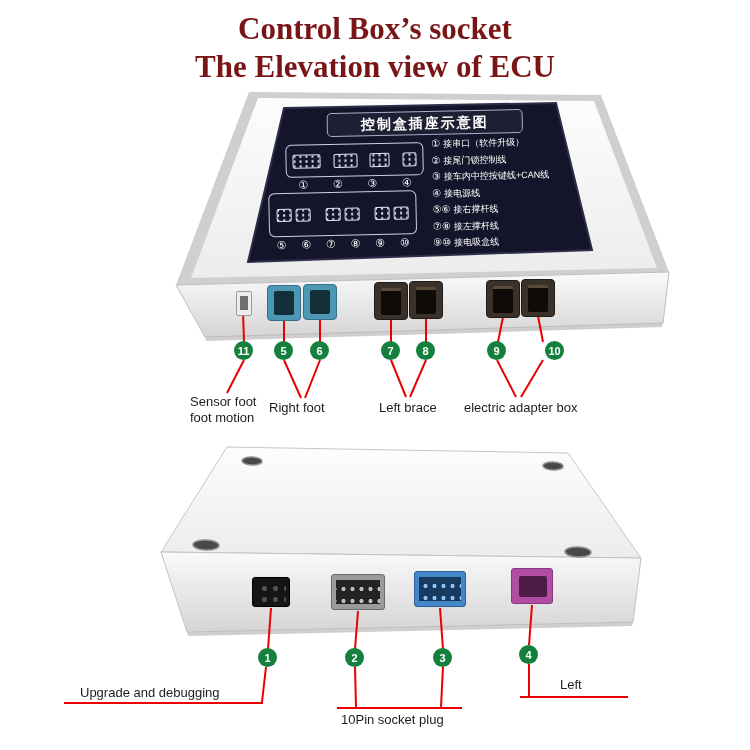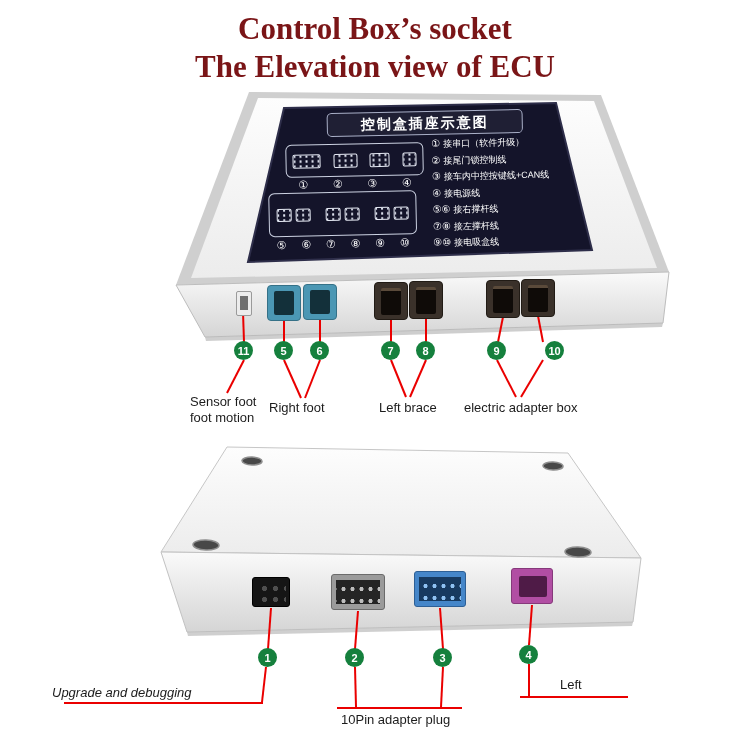--- a/index.html
+++ b/index.html
@@ -237,17 +237,17 @@
   <div class="marker" style="left:433px; top:648px;">3</div>
   <div class="marker" style="left:519px; top:645px;">4</div>
 
   <div class="lbl" style="left:190px; top:394px;">
     <div>Sensor foot</div>
     <div>foot motion</div>
   </div>
   <div class="lbl" style="left:269px; top:400px;">Right foot</div>
   <div class="lbl" style="left:379px; top:400px;text-align:center;">Left brace</div>
   <div class="lbl" style="left:464px; top:400px;">electric adapter box</div>
-  <div class="lbl" style="left:52px; top:685px;font-style:italic;">Upgrade and debugging</div>
-  <div class="lbl" style="left:341px; top:712px;">10Pin adapter plug</div>
+  <div class="lbl" style="left:80px; top:685px;">Upgrade and debugging</div>
+  <div class="lbl" style="left:341px; top:712px;">10Pin socket plug</div>
   <div class="lbl" style="left:560px; top:677px;">Left</div>
 
 </div>
 
 </body></html>

